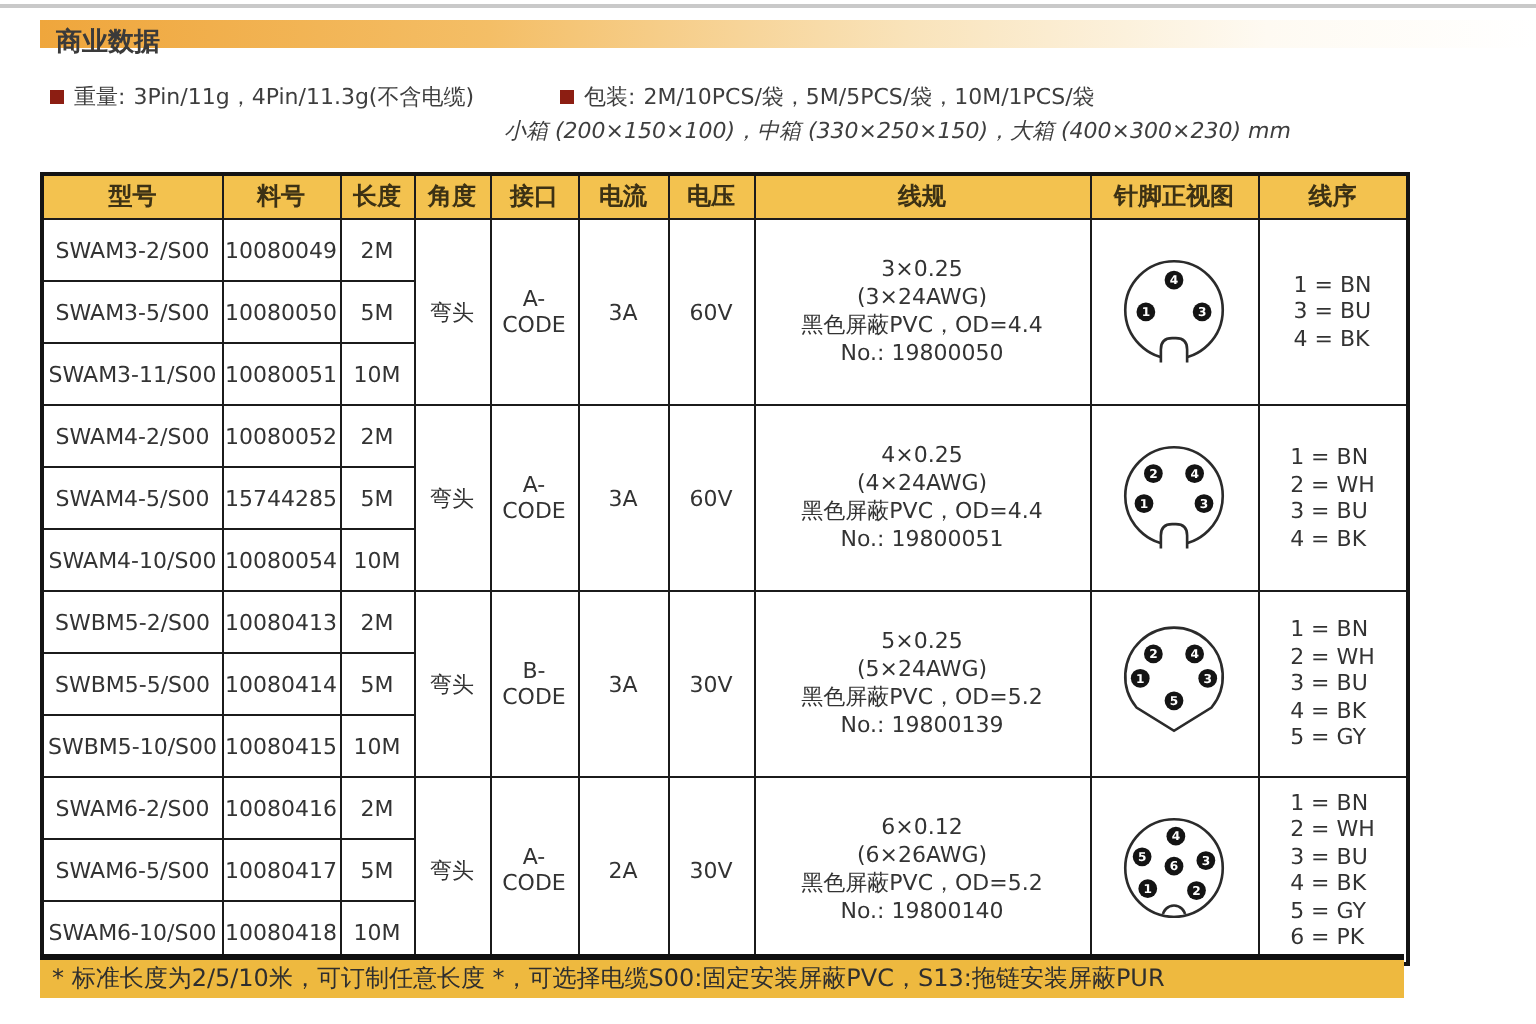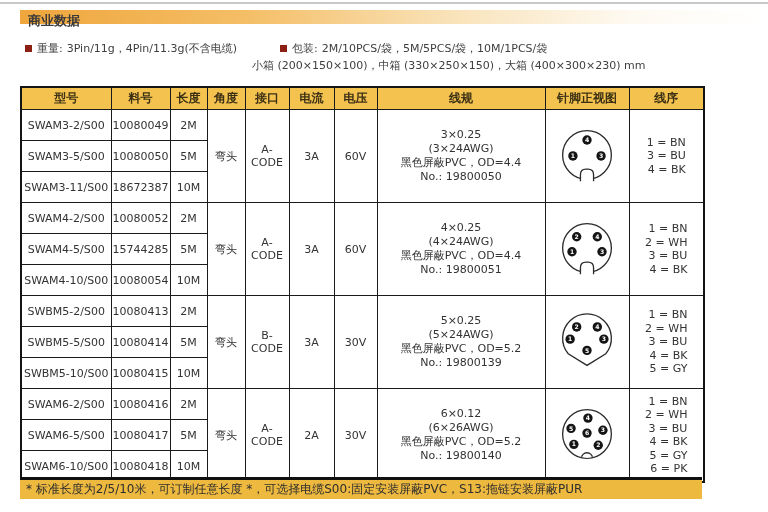--- a/index.html
+++ b/index.html
@@ -24,21 +24,21 @@
   .spec-table th{
     background:var(--gold-header,#F3C24F);
     font-size:12px;font-weight:600;color:#3c3114;height:21px;
     border:1px solid #1b1b1b;padding:0 1px;
   }
   .spec-table td{
     font-size:11px;color:#333;text-align:center;vertical-align:middle;
     border:1px solid #1b1b1b;height:30px;padding:0 1px;background:#fff;
   }
   .wire-spec div{line-height:14px;}
-  .wo-box{display:inline-block;text-align:right;}
+  .wo-box{display:inline-block;text-align:left;}
   .wo-box div{line-height:13.5px;}
   .fn-bar{
     position:absolute;left:20px;top:477px;width:676px;height:19px;
     background:var(--footnote-bg,#EEB93F);border-top:3px solid #101010;
     font-size:12px;color:#2e2e2e;line-height:18px;padding-left:6px;white-space:nowrap;
   }
 </style>
 </head>
 <body>
 
@@ -49,21 +49,21 @@
 </div>
 
 <div class="note" style="left:25px;top:41px;">
   <span class="bullet"></span><span class="note-label">重量:</span><span>3Pin/11g，4Pin/11.3g(不含电缆)</span>
 </div>
 
 <div class="note" style="left:232px;top:41px;margin-left:48px;">
   <span class="bullet"></span><span class="note-label">包装:</span><span>2M/10PCS/袋，5M/5PCS/袋，10M/1PCS/袋</span>
 </div>
 
-<div class="note" style="left:252px;top:58px;">小箱 (200×150×100)，中箱 (330×250×150)，大箱 (400×300×230) mm</div>
+<div class="note" style="left:252px;top:58px;font-style:italic;">小箱 (200×150×100)，中箱 (330×250×150)，大箱 (400×300×230) mm</div>
 
 <table class="spec-table" id="spec-table">
     <colgroup>
       <col style="width: 90px;">
       <col style="width: 58px;">
       <col style="width: 37px;">
       <col style="width: 38px;">
       <col style="width: 44px;">
       <col style="width: 45px;">
       <col style="width: 43px;">
@@ -112,21 +112,21 @@
           </svg></td>
         <td rowspan="3"><div class="wo-box"><div>1 = BN</div><div>3 = BU</div><div>4 = BK</div></div></td>
       </tr>
       <tr>
         <td>SWAM3-5/S00</td>
         <td>10080050</td>
         <td>5M</td>
       </tr>
       <tr>
         <td>SWAM3-11/S00</td>
-        <td>18672387</td>
+        <td>10080051</td>
         <td>10M</td>
       </tr>
       <tr>
         <td>SWAM4-2/S00</td>
         <td>10080052</td>
         <td>2M</td>
         <td rowspan="3">弯头</td>
         <td rowspan="3">A-CODE</td>
         <td rowspan="3">3A</td>
         <td rowspan="3">60V</td>

